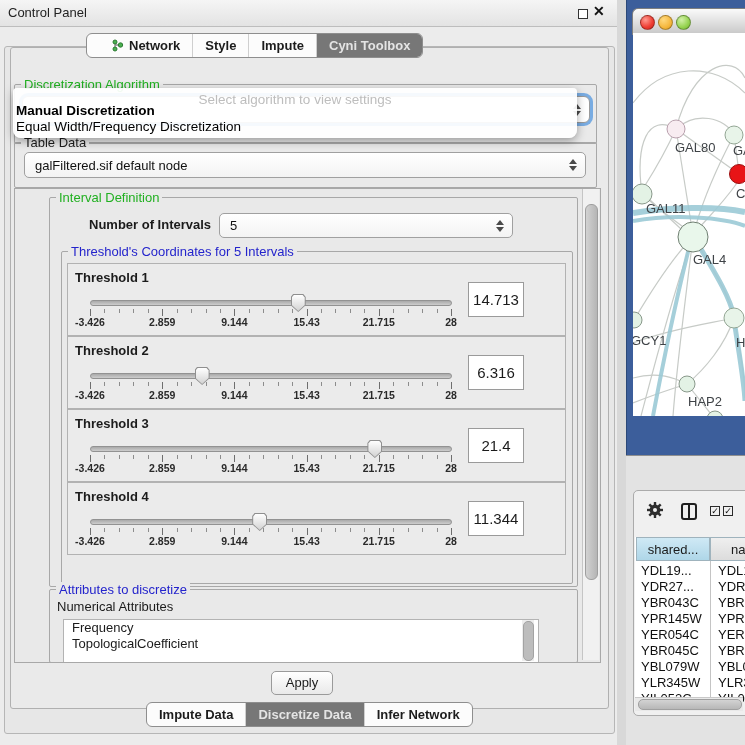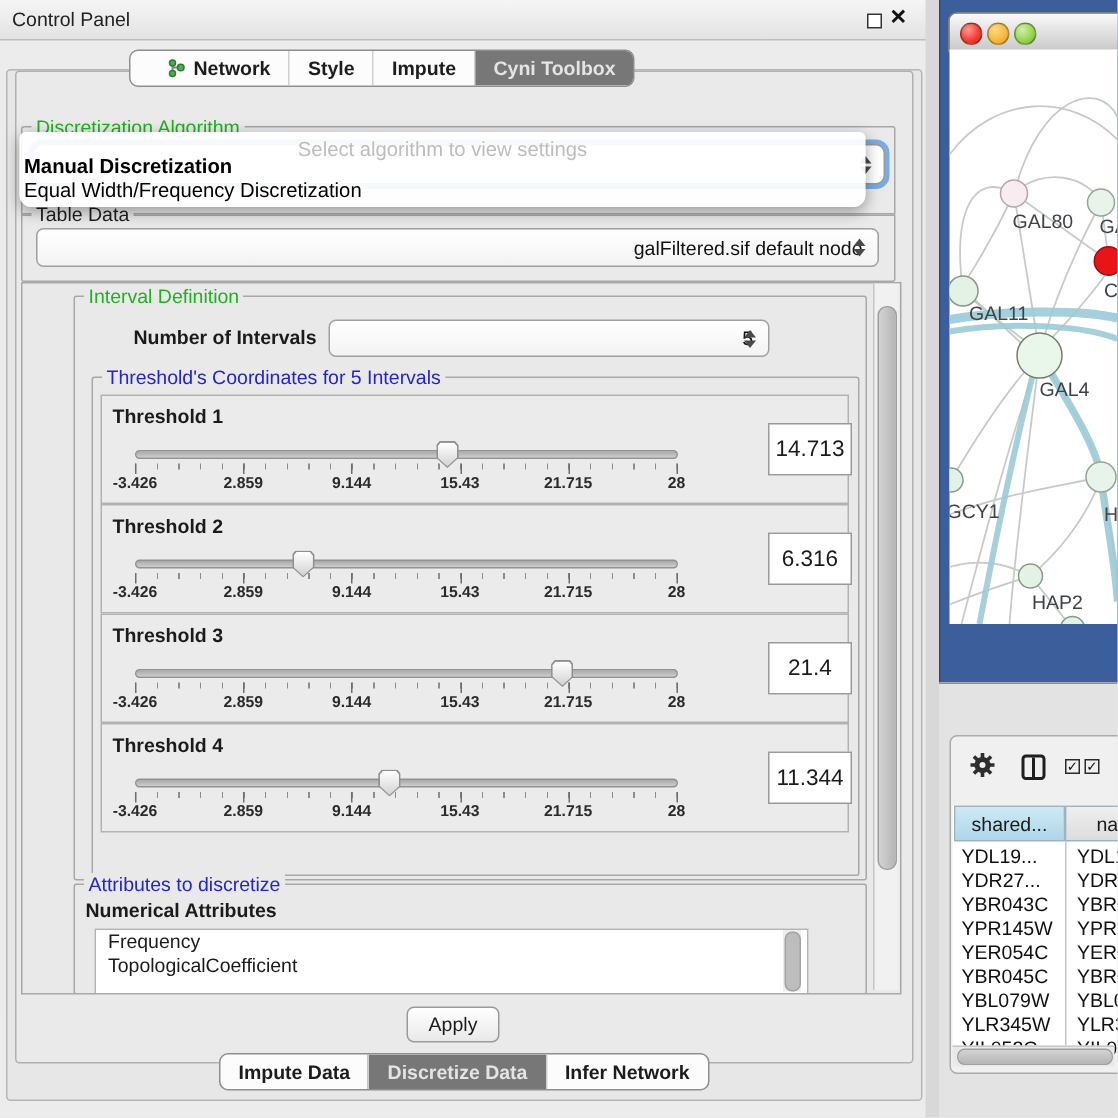--- a/index.html
+++ b/index.html
@@ -19,21 +19,21 @@
   
   .tabbar{display:flex;background:#fcfcfc;border:1px solid #8e8e8e;border-radius:6px;
           overflow:hidden;height:23px;line-height:23px;font-size:13px;font-weight:bold;color:#1c1c1c;}
   .tab{padding:0 12px;border-left:1px solid #cfcfcf;display:flex;align-items:center;gap:5px;white-space:nowrap;}
   .tab:first-child{border-left:none;}
   .tab.sel{background:#777;color:#e4e4e4;}
   
   .group{border:1px solid #a8a8a8;border-radius:2px;}
   .glabel{position:absolute;top:-8px;left:6px;padding:0 3px;font-size:13px;background:#eaeaea;}
   .combo{background:linear-gradient(#fff,#f3f3f3);border:1px solid #a0a0a0;border-radius:5px;
-         display:flex;align-items:center;padding:0 10px;font-size:13px;color:#111;justify-content:flex-end;}
+         display:flex;align-items:center;padding:0 10px;font-size:13px;color:#111;}
   .stepper{position:absolute;right:8px;top:50%;transform:translateY(-50%);display:flex;flex-direction:column;gap:2px;}
   .stepper b{width:0;height:0;border-left:4px solid transparent;border-right:4px solid transparent;}
   .stepper .up{border-bottom:5px solid #4a4a4a;}
   .stepper .down{border-top:5px solid #4a4a4a;}
   
   .popup{left:13px;top:88px;width:564px;height:50px;background:rgba(255,255,255,.93);
          border-radius:4px 4px 8px 8px;box-shadow:0 3px 10px rgba(0,0,0,.35);z-index:30;}
   .popup .hint{position:absolute;left:0;top:4px;width:100%;text-align:center;color:#bdbdbd;font-size:13.5px;}
   .popup .opt{position:absolute;left:3px;font-size:13.5px;color:#000;white-space:nowrap;}
   
@@ -51,21 +51,21 @@
          clip-path:polygon(50% 100%,0 62%,0 16%,16% 0,84% 0,100% 16%,100% 62%);}
   .thumb::after{content:"";position:absolute;inset:1px;background:linear-gradient(#fff,#d2d2d2);
          clip-path:polygon(50% 100%,0 62%,0 16%,16% 0,84% 0,100% 16%,100% 62%);}
   .minor{position:absolute;left:22px;top:45px;width:361px;height:4px;
          background:repeating-linear-gradient(to right,#8c8c8c 0,#8c8c8c 1px,transparent 1px,transparent 4%);}
   .majors{position:absolute;left:22px;top:45px;width:361px;height:7px;}
   .majors i{position:absolute;top:0;width:1px;height:7px;background:#6e6e6e;}
   .tlabels{position:absolute;left:22px;top:52px;width:361px;height:12px;}
   .tlabels span{position:absolute;transform:translateX(-50%);font-size:10.5px;font-weight:bold;color:#2a2a2a;white-space:nowrap;}
   .valbox{position:absolute;left:400px;top:18px;width:54px;height:33px;background:#fff;
-          border:1px solid #9a9a9a;display:flex;align-items:center;justify-content:center;font-size:15px;margin-left:44px;}
+          border:1px solid #9a9a9a;display:flex;align-items:center;justify-content:center;font-size:15px;}
   
   .attrlist{left:62px;top:618px;width:474px;height:43px;background:#fff;border:1px solid #b3b3b3;overflow:hidden;}
   .attr-item{height:16px;line-height:16px;padding-left:8px;font-size:13px;}
   .listscroll{left:521px;top:619px;width:12px;height:41px;background:#ededed;}
   .listthumb{position:absolute;left:1px;top:1px;width:9px;height:38px;border-radius:5px;background:#bdbdbd;border:1px solid #a3a3a3;}
   
   .apply{left:271px;top:671px;width:60px;height:22px;background:linear-gradient(#fff,#e9e9e9);
          border:1px solid #9a9a9a;border-radius:5px;text-align:center;line-height:22px;font-size:13px;}
   
   .gutter{left:617px;top:0;width:9px;height:745px;background:#d8d8d8;}
@@ -270,21 +270,21 @@
         <span style="left: 60%;">15.43</span>
         <span style="left: 80%;">21.715</span>
         <span style="left: 100%;">28</span>
       </div>
     <div class="valbox">11.344</div>
   </div>
 
   <div class="abs group" style="left:34px;top:400px;width:527px;height:72px;">
     <span class="glabel" style="color:#2424cc;background:#e9e9e9;">Attributes to discretize</span>
   </div>
-  <span class="abs" style="left:42px;top:410px;font-weight:bold;">Numerical Attributes</span>
+  <span class="abs" style="left:42px;top:410px;font-weight:normal;">Numerical Attributes</span>
   <div class="abs attrlist" style="left:48px;top:430px;">
       <div class="attr-item">Frequency</div>
       <div class="attr-item">TopologicalCoefficient</div>
     </div>
   <div class="abs listscroll" style="left:507px;top:431px;">
     <div class="listthumb"></div>
   </div>
 </div>
 
 <div class="abs vscroll"></div>

